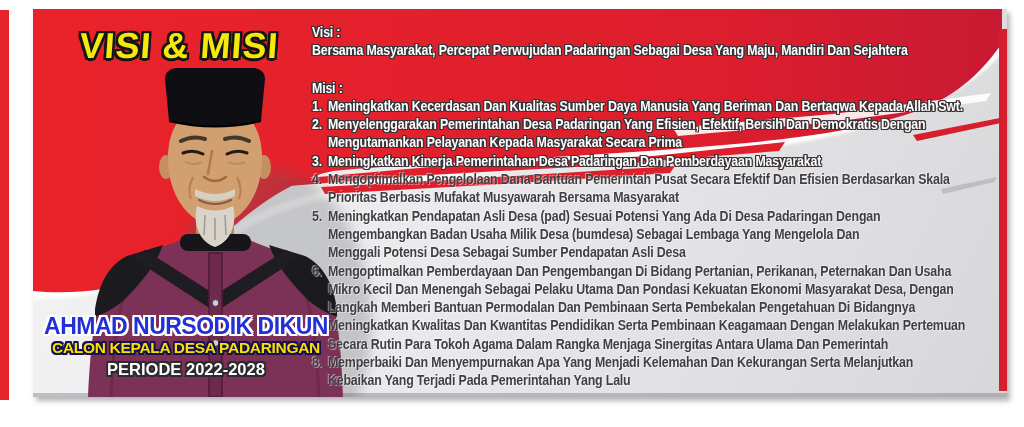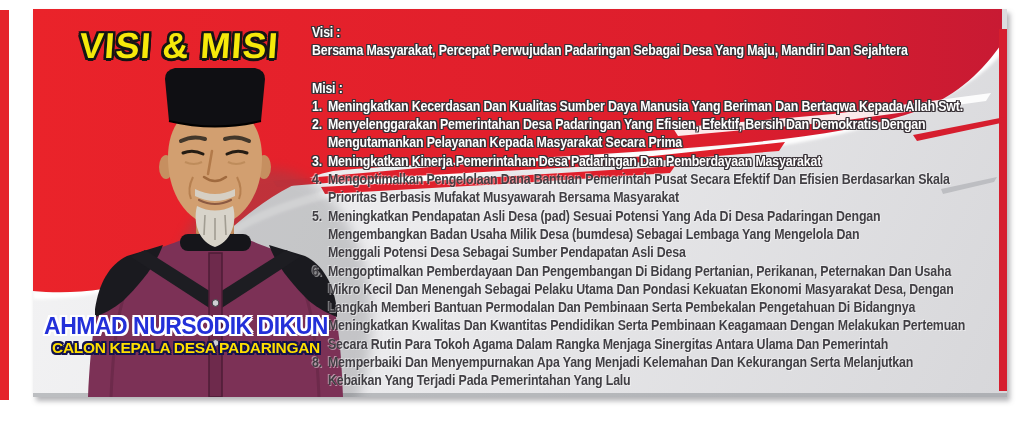--- a/index.html
+++ b/index.html
@@ -170,20 +170,21 @@
       <path d="M 164,197 Q 182,206 200,197 C 205,216 196,234 182,238 C 168,234 159,216 164,197 Z" fill="#d8d4ca"></path>
       <path d="M 172,206 L 171,226 M 182,209 L 182,231 M 192,206 L 193,226" fill="none" stroke="#9b978c" stroke-width="1.6" opacity="0.9"></path>
     </g>
   </svg>
 
   <div class="poster-title">VISI &amp; MISI</div>
 
   <div class="name-block">
     <div class="name-main">AHMAD NURSODIK DIKUN</div>
     <div class="name-role">CALON KEPALA DESA PADARINGAN</div>
+    <div class="name-period">PERIODE 2022-2028</div>
   </div>
 
   <div class="content">
     <p class="visi-head light">Visi :</p>
     <p class="visi-text light" style="margin:0">Bersama Masyarakat, Percepat Perwujudan Padaringan Sebagai Desa Yang Maju, Mandiri Dan Sejahtera</p>
 
     <p class="misi-head light">Misi :</p>
     <div class="misi-list">
       <div class="misi-item" data-tone="light">
         <span class="itm-num">1.</span>

